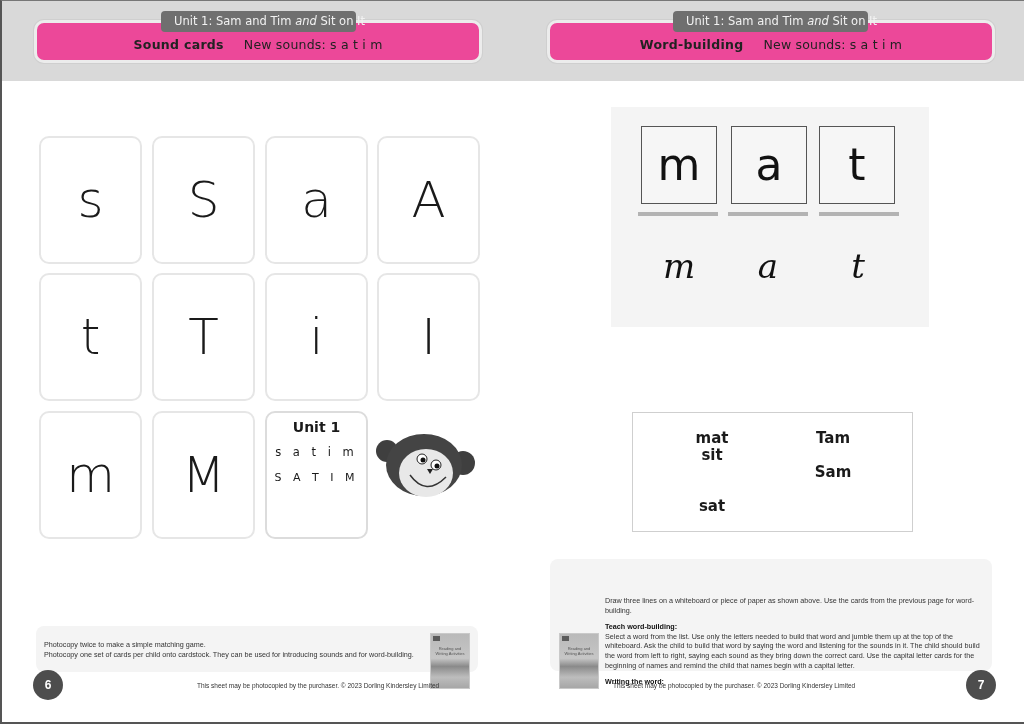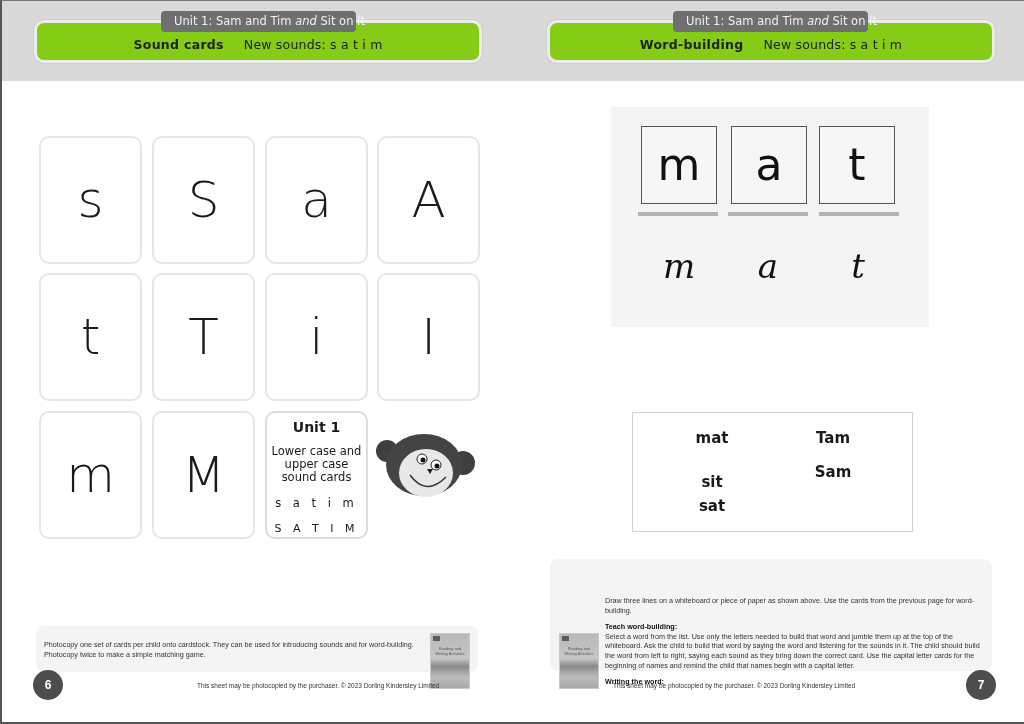--- a/index.html
+++ b/index.html
@@ -3,21 +3,21 @@
 <meta charset="utf-8">
 <style>
   * { box-sizing: border-box; margin: 0; padding: 0; }
   html, body { width: 1024px; height: 724px; overflow: hidden; background: #ffffff; }
   body { font-family: "DejaVu Sans", sans-serif; color: #1a1a1a; position: relative; }
 
   .spread { position: absolute; left: 0; top: 0; width: 1024px; height: 724px; border-left: 2px solid #555; border-bottom: 2px solid #555; border-top: 1px solid #777; }
 
   .topband { position: absolute; left: 0; top: 0; width: 1024px; height: 80px; background: #d9d9d9; }
 
-  .header-box { position: absolute; top: 19px; width: 448px; height: 43px; border-radius: 10px; background: #84cc16; border: 3px solid #ececec; box-shadow: 0 0 0 1px #cfcfcf; }
+  .header-box { position: absolute; top: 19px; width: 448px; height: 43px; border-radius: 10px; background: #ec4899; border: 3px solid #ececec; box-shadow: 0 0 0 1px #cfcfcf; }
   .header-box.left { left: 32px; }
   .header-box.right { left: 545px; }
   .header-tab { position: absolute; top: 10px; height: 21px; background: #6f6f6f; color: #f2f2f2; border-radius: 4px; font-size: 11.5px; line-height: 21px; padding: 0 13px; white-space: nowrap; }
   .header-tab.left { left: 159px; width: 195px; }
   .header-tab.right { left: 671px; width: 195px; }
   .header-tab b { font-weight: normal; }
   .header-tab i { font-style: italic; }
   .header-line { position: absolute; top: 14px; width: 100%; text-align: center; font-size: 12.5px; color: #222; white-space: nowrap; }
   .header-line .strong { font-weight: bold; margin-right: 16px; letter-spacing: 0.3px; }
   .header-line .sounds { letter-spacing: 0.2px; }
@@ -117,42 +117,41 @@
 
   <div class="card" style="left:37px;top:410px;">
       <span>m</span>
     </div>
   <div class="card" style="left:150px;top:410px;">
       <span>M</span>
     </div>
 
   <div class="card info" style="left:263px;top:410px;">
     <div class="t1">Unit 1</div>
-    <div class="t2">Lower case and upper case sound cards</div>
     <div class="t3">s a t i m</div>
     <div class="t4">S A T I M</div>
   </div>
 
   <svg class="monkey" viewBox="0 0 104 70">
     <circle cx="13" cy="18" r="11" fill="#3f3f3f"></circle>
     <circle cx="89" cy="30" r="12" fill="#3f3f3f"></circle>
     <ellipse cx="50" cy="32" rx="38" ry="31" fill="#444"></ellipse>
     <ellipse cx="52" cy="40" rx="27" ry="24" fill="#e8e8e8"></ellipse>
     <ellipse cx="48" cy="26" rx="5" ry="5" fill="#fff" stroke="#222" stroke-width="1"></ellipse>
     <circle cx="49" cy="27" r="2.5" fill="#111"></circle>
     <ellipse cx="62" cy="32" rx="5" ry="5" fill="#fff" stroke="#222" stroke-width="1"></ellipse>
     <circle cx="63" cy="33" r="2.5" fill="#111"></circle>
     <path d="M53 36 l6 0 l-3 5 z" fill="#222"></path>
     <path d="M36 42 Q52 64 72 44" stroke="#333" stroke-width="1.5" fill="none"></path>
   </svg>
 
   <div class="footer-box left"></div>
   <div class="ftext" style="left:42px;top:639px;width:380px;">
+    <div>Photocopy twice to make a simple matching game.</div>
     <div>Photocopy one set of cards per child onto cardstock. They can be used for introducing sounds and for word-building.</div>
-    <div>Photocopy twice to make a simple matching game.</div>
   </div>
   <div class="thumb" style="left:428px;top:632px;">
     <div class="tdk"></div>
     <div class="ttitle">Reading and Writing Activities</div>
   </div>
   <div class="pagenum" style="left:31px;top:669px;">6</div>
   <div class="copyright" style="left:195px;top:681px;">This sheet may be photocopied by the purchaser. © 2023 Dorling Kindersley Limited</div>
 
   <div class="wb-panel">
     <div class="wb-box" style="left:30px;">
@@ -167,21 +166,21 @@
     <div class="wb-line" style="left:27px;"></div>
     <div class="wb-line" style="left:117px;"></div>
     <div class="wb-line" style="left:208px;"></div>
     <div class="wb-cursive" style="left:28px;">m</div>
     <div class="wb-cursive" style="left:117px;">a</div>
     <div class="wb-cursive" style="left:207px;">t</div>
   </div>
 
   <div class="wl-box">
     <div class="wl-word" style="left:39px;top:16px;">mat</div>
-    <div class="wl-word" style="left:39px;top:60px;">sit</div>
+    <div class="wl-word" style="left:39px;top:33px;">sit</div>
     <div class="wl-word" style="left:39px;top:84px;">sat</div>
     <div class="wl-word" style="left:160px;top:16px;">Tam</div>
     <div class="wl-word" style="left:160px;top:50px;">Sam</div>
   </div>
 
   <div class="footer-box right"></div>
   <div class="ftext" style="left:603px;top:595px;width:380px;">
     <div>Draw three lines on a whiteboard or piece of paper as shown above. Use the cards from the previous page for word-building.</div>
     <div style="height:7px;"></div>
     <b>Teach word-building:</b>

